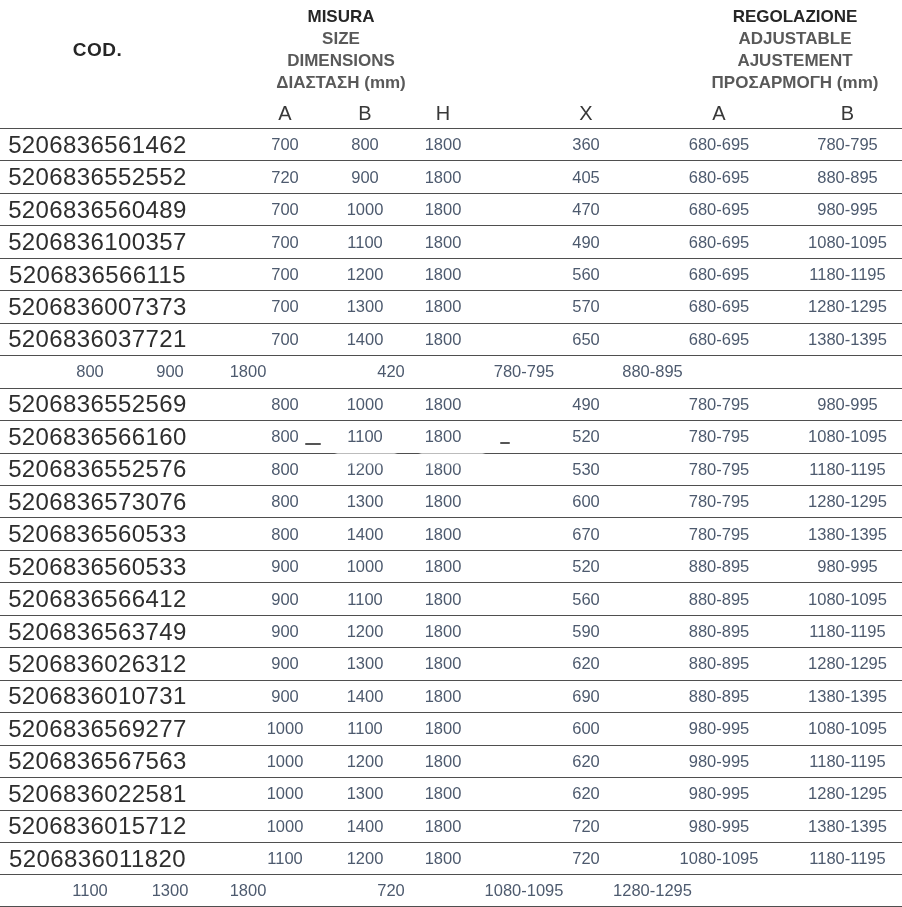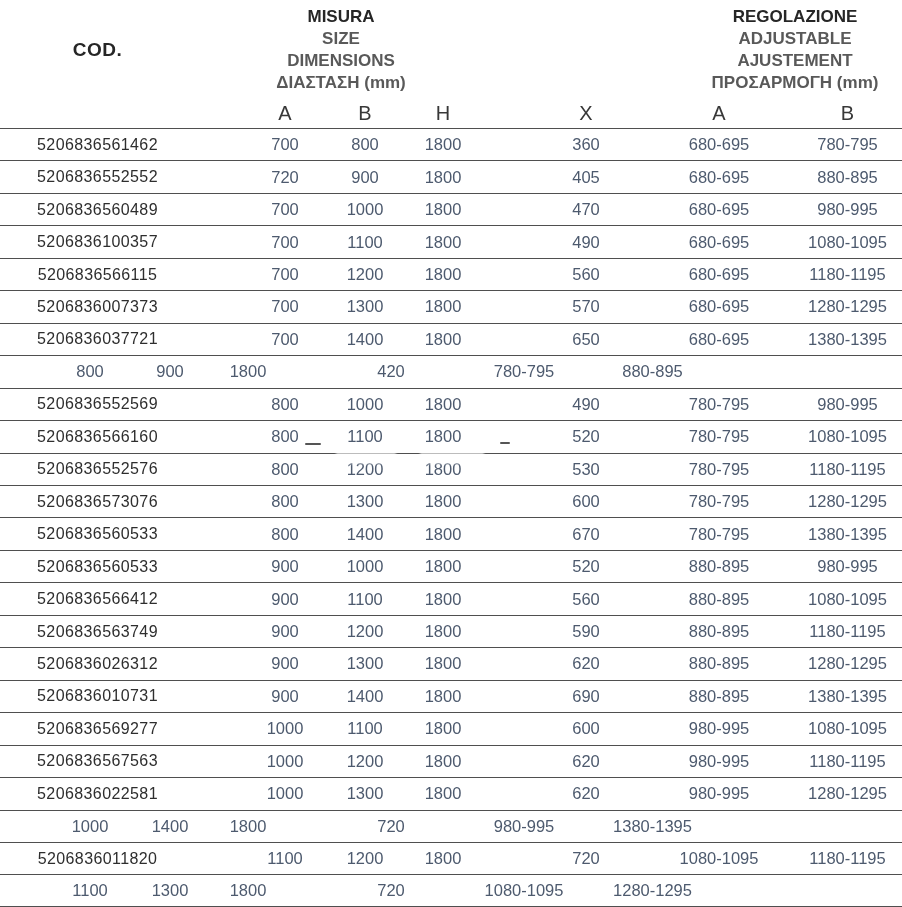--- a/index.html
+++ b/index.html
@@ -53,21 +53,21 @@
   .c7 > span{position:relative;left:5px;}
   
   .tbody{width:902px;}
   .row{
     display:flex;
     width:902px;height:32.46px;
     box-sizing:border-box;
     border-top:1px solid #4f4f4f;
   }
   .row:last-child{border-bottom:1px solid #4f4f4f;}
-  .row .c1{font-size:16px;color:#2e2e2e;letter-spacing:.4px;}
+  .row .c1{font-size:24px;color:#2e2e2e;letter-spacing:.4px;}
   .row .c2,.row .c3,.row .c4,.row .c5,.row .c6,.row .c7{
     font-size:16.5px;color:#4d5a6e;
   }
   
   .wm{position:absolute;pointer-events:none;}
   .wm-blob{
     background:rgba(255,255,255,.62);
     filter:blur(1.2px);
     border-radius:3px;
   }
@@ -617,20 +617,23 @@
         </div>
       <div class="cell c6">
           <span>980-995</span>
         </div>
       <div class="cell c7">
           <span>1280-1295</span>
         </div>
     </div>
 
     <div class="row">
+      <div class="cell c1">
+          <span>5206836015712</span>
+        </div>
       <div class="cell c2">
           <span>1000</span>
         </div>
       <div class="cell c3">
           <span>1400</span>
         </div>
       <div class="cell c4">
           <span>1800</span>
         </div>
       <div class="cell c5">

